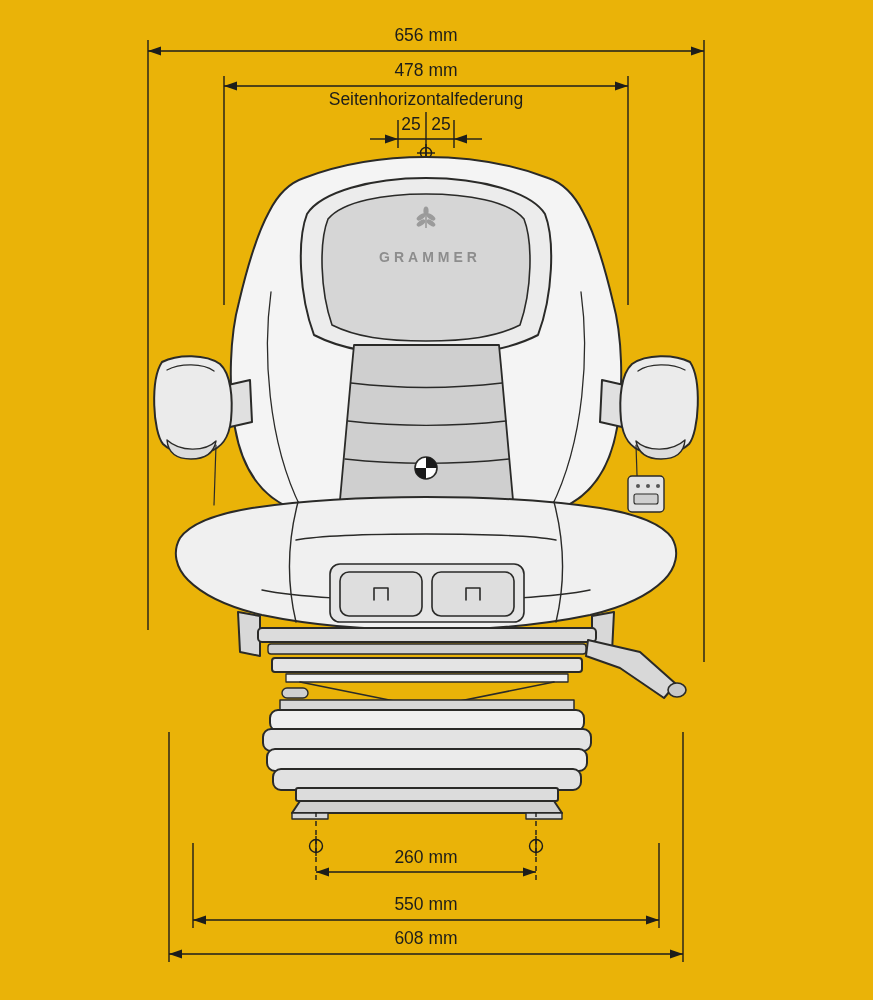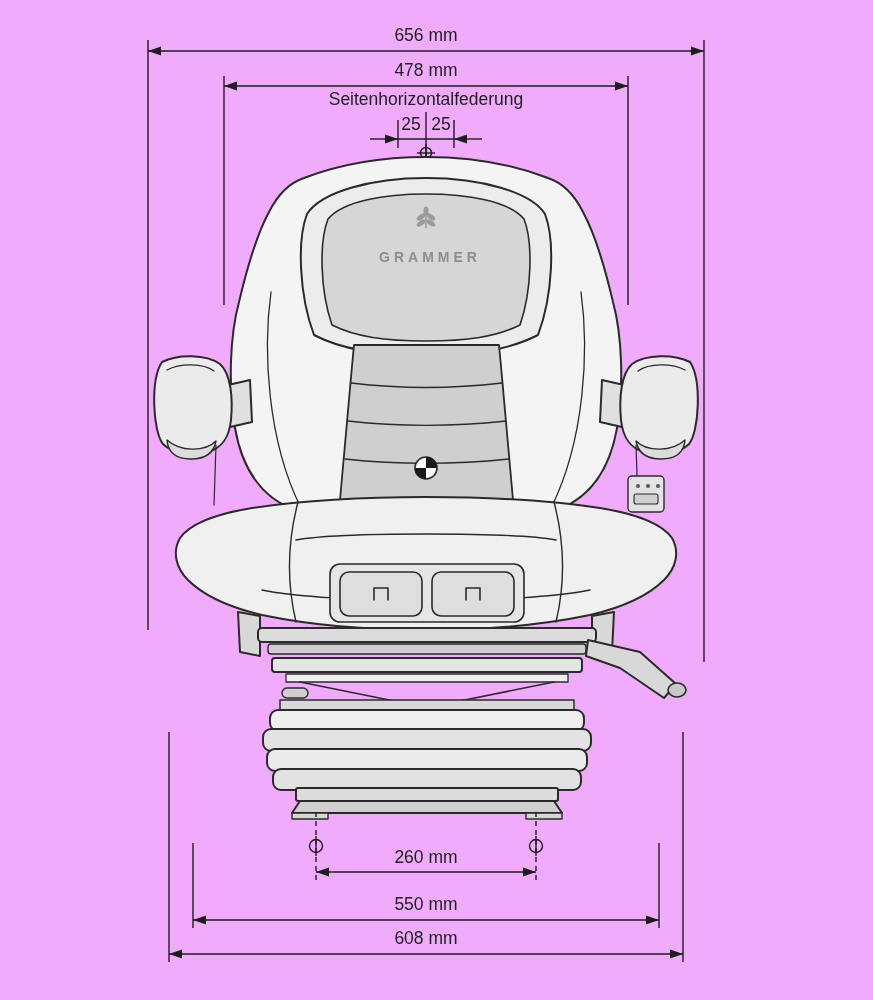--- a/index.html
+++ b/index.html
@@ -1,19 +1,19 @@
 <!DOCTYPE html>
 <html><head>
 <meta charset="utf-8">
 <style>
   html,body{margin:0;padding:0;background:#fff;}
   .stage{
     position:relative;
     width:873px;height:1000px;
-    background:#f0abfc;
+    background:#eab308;
     font-family:"Liberation Sans", sans-serif;
     overflow:hidden;
   }
   svg{display:block;}
   .dim-text{
     font-size:17.5px;
     fill:#1d1d1b;
     font-family:"Liberation Sans", sans-serif;
   }
   .brand-text{

